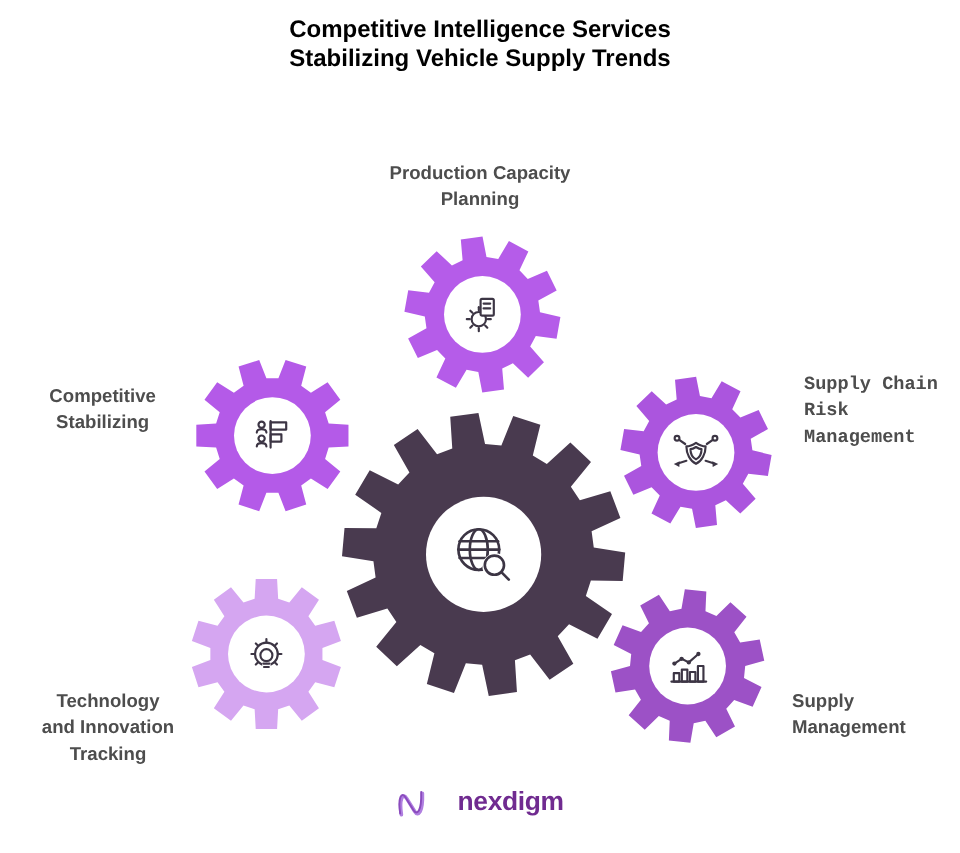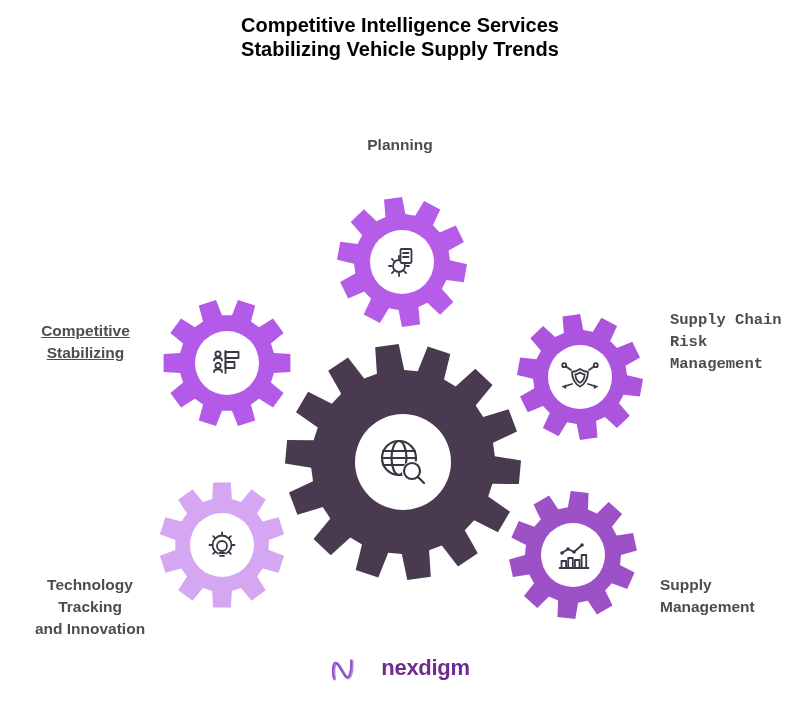--- a/index.html
+++ b/index.html
@@ -143,38 +143,39 @@
       </g>
     </g>
   </svg>
 
   <div class="title" style="color: #000000;">
     <div>Competitive Intelligence Services</div>
     <div>Stabilizing Vehicle Supply Trends</div>
   </div>
 
   <div class="node-label lbl-production" style="color: rgb(77, 77, 77);">
+    <div>Production Capacity</div>
     <div>Planning</div>
   </div>
 
-  <div class="node-label lbl-benchmarking" style="color: rgb(77, 77, 77); text-decoration: underline;">
+  <div class="node-label lbl-benchmarking" style="color: rgb(77, 77, 77);">
     <div>Competitive</div>
     <div>Stabilizing</div>
   </div>
 
   <div class="node-label lbl-supply" style="color: rgb(77, 77, 77); font-family: Liberation Mono, monospace;">
     <div>Supply Chain</div>
     <div>Risk</div>
     <div>Management</div>
   </div>
 
   <div class="node-label lbl-technology" style="color: rgb(77, 77, 77);">
     <div>Technology</div>
+    <div>and Innovation</div>
     <div>Tracking</div>
-    <div>and Innovation</div>
   </div>
 
   <div class="node-label lbl-demand" style="color: rgb(77, 77, 77);">
     <div>Supply</div>
     <div>Management</div>
   </div>
 
   <div class="logo">
     <svg width="27" height="30" viewBox="0 0 27 30">
       <path d="M4.5 26 C2.5 13 5.5 7 9 12.5 L15.5 23 C18.5 28 22.5 24 22 8" fill="none" stroke="#b07fe0" stroke-width="3" stroke-linecap="round"></path>

